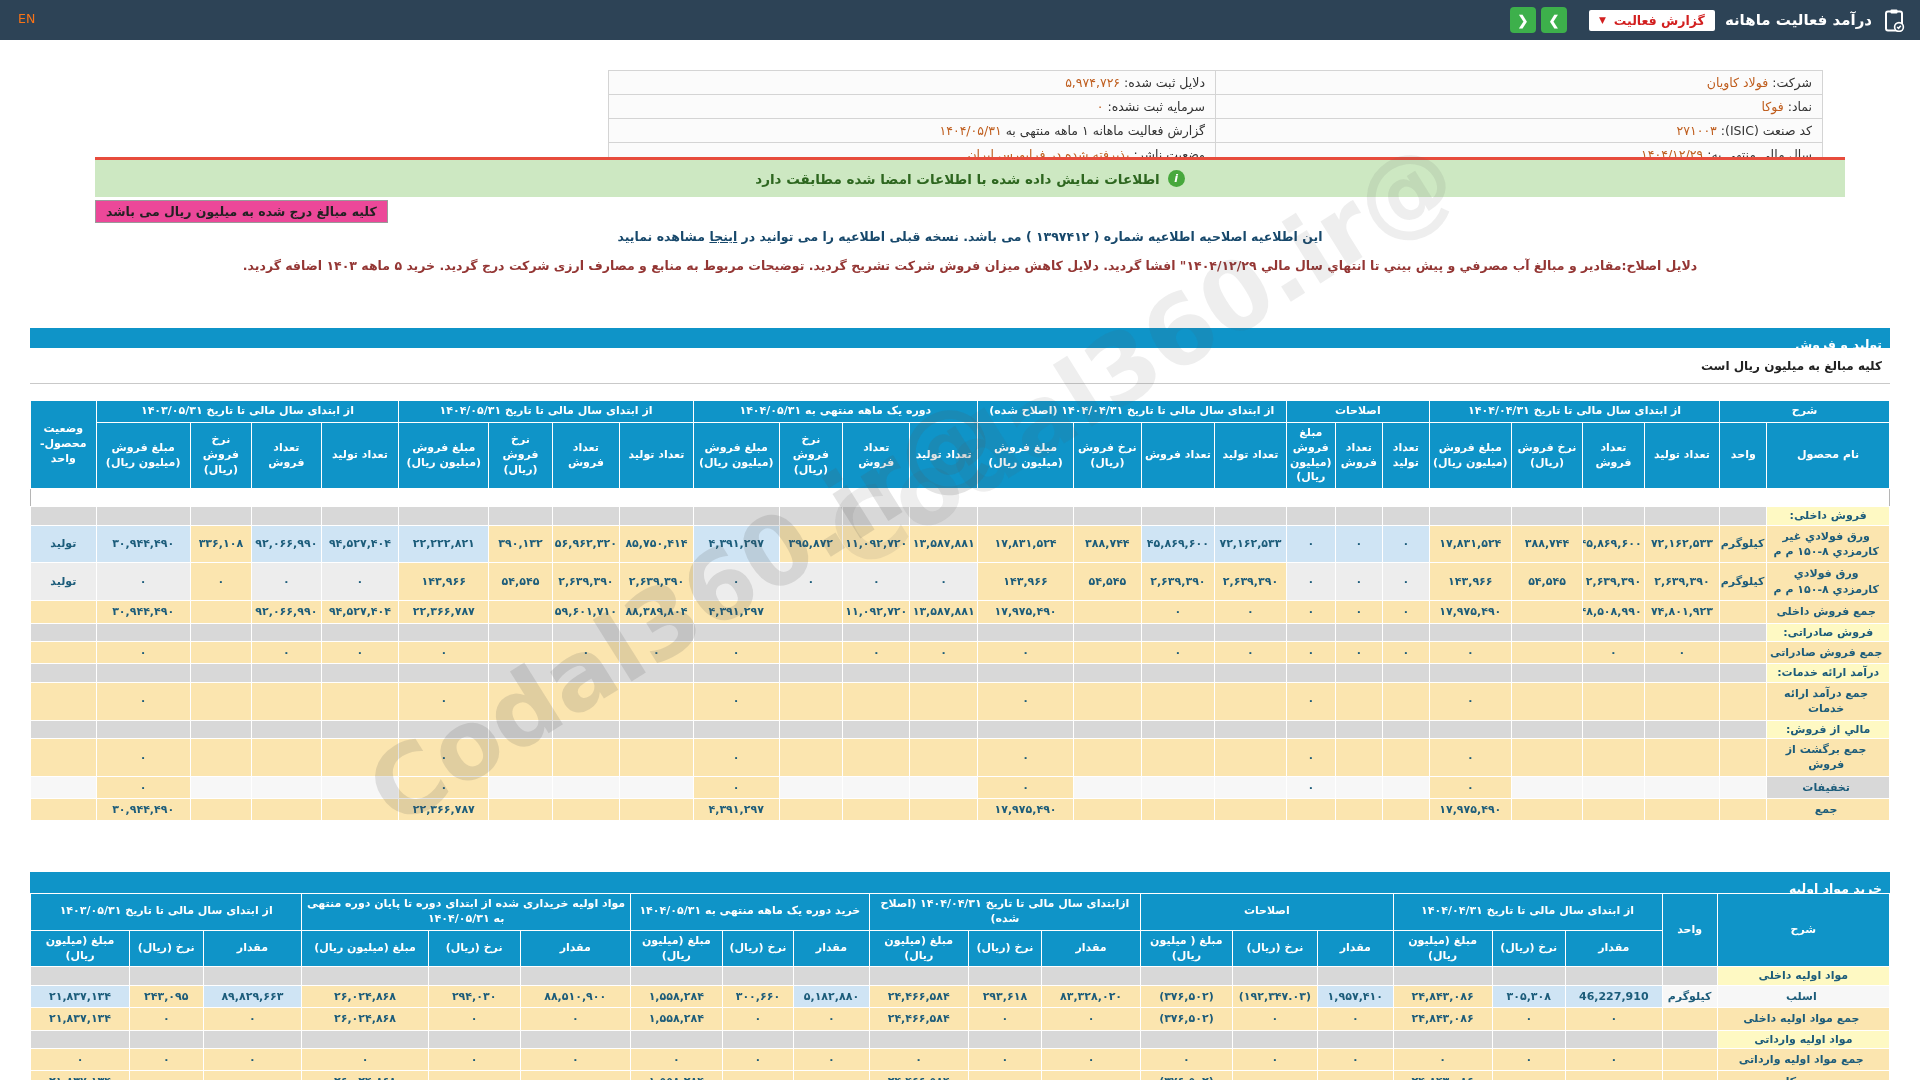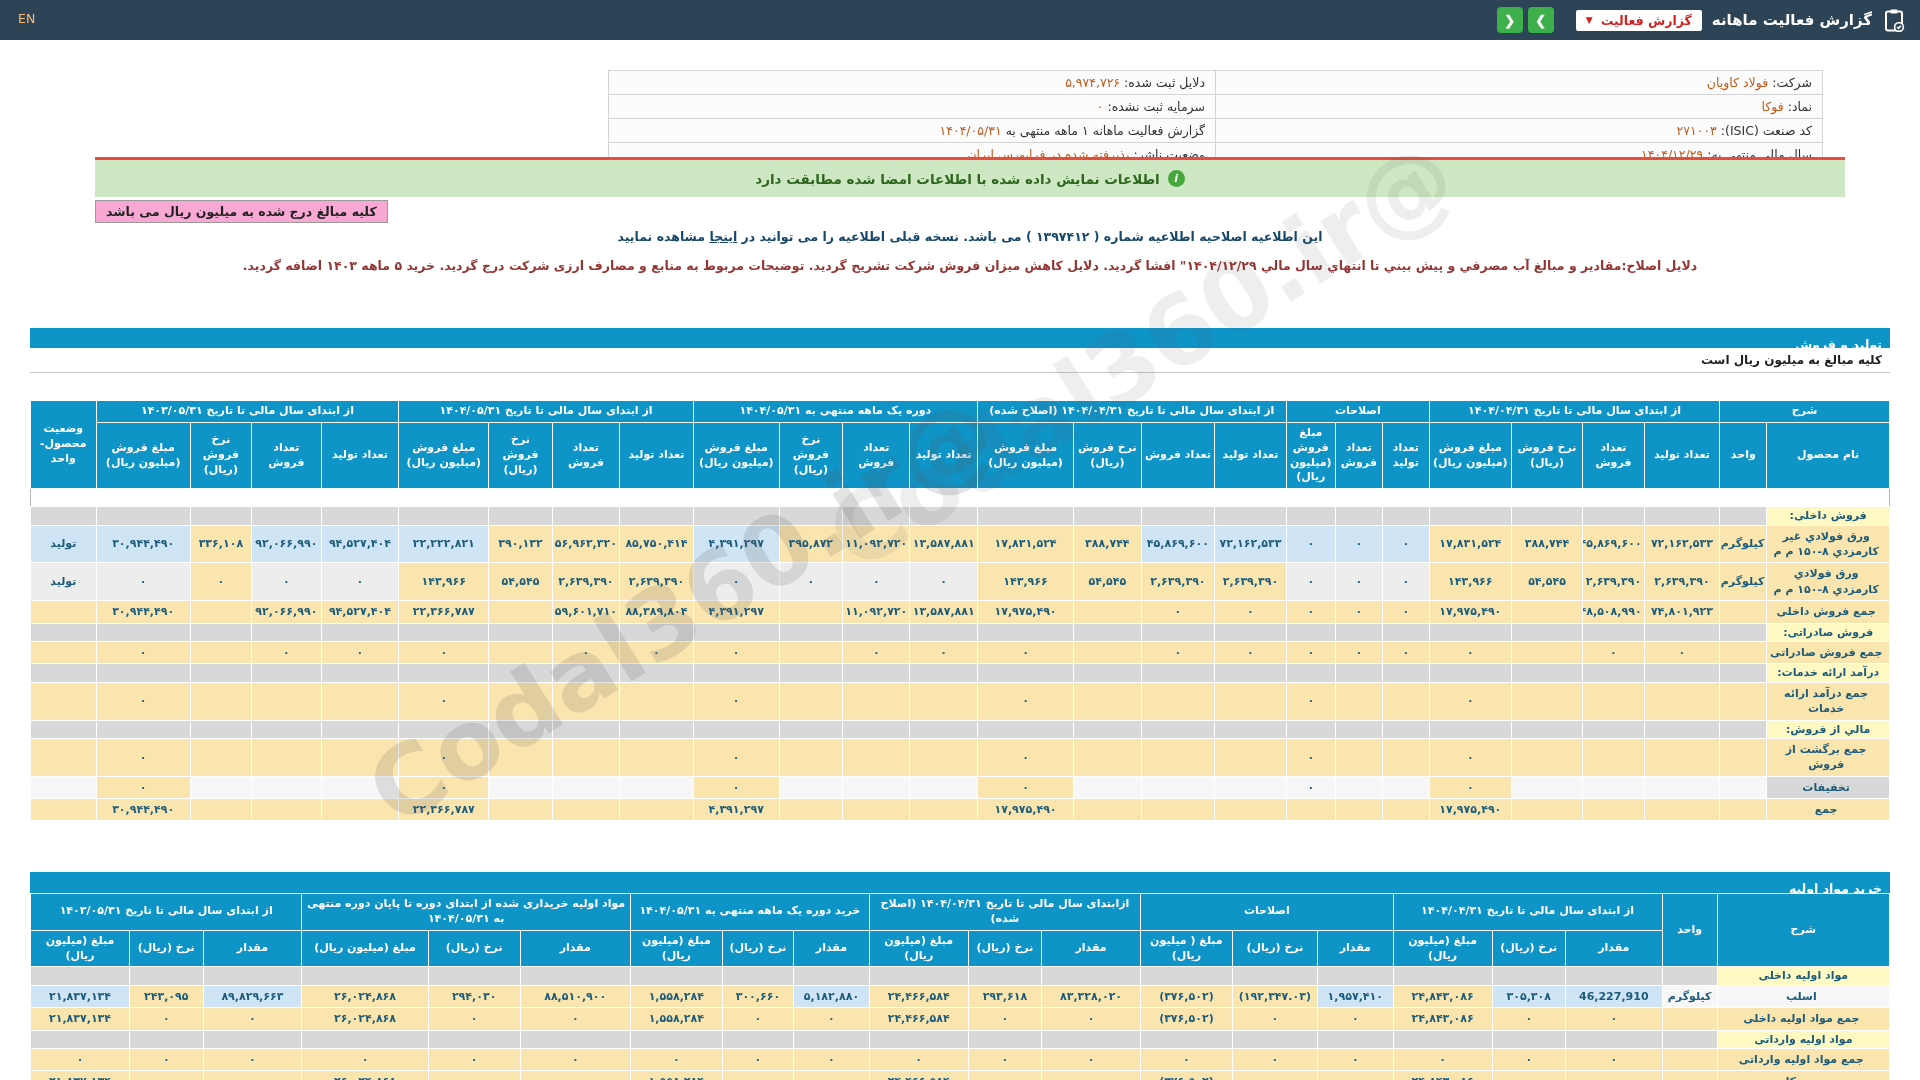--- a/index.html
+++ b/index.html
@@ -11,44 +11,44 @@
   .topbar{position:absolute;top:0;left:0;width:1920px;height:40px;background:#2d4356;
     display:flex;align-items:center;justify-content:flex-start;padding:0 14px;box-sizing:border-box;gap:10px;}
   .topbar .title{color:#fff;font-size:15px;font-weight:bold;}
   .clip-icon{width:24px;height:24px;display:inline-block;}
   .dropdown{background:#fff;border-radius:2px;padding:3px 10px;display:flex;align-items:center;gap:8px;cursor:pointer;}
   .dropdown .dd-label{color:#d21f1f;font-size:12.5px;font-weight:bold;}
   .dropdown .caret{color:#d21f1f;font-size:9px;}
   .navbtn{width:26px;height:26px;border-radius:4px;background:#3db04b;border:none;color:#fff;
     font-size:13px;font-weight:bold;display:flex;align-items:center;justify-content:center;cursor:pointer;}
   .nav-group{display:flex;gap:5px;margin-right:12px;}
-  .en-link{position:absolute;left:18px;top:11px;color:#fdba74;font-size:12.5px;cursor:pointer;font-family:"DejaVu Sans",sans-serif;}
+  .en-link{position:absolute;left:18px;top:11px;color:#f97316;font-size:12.5px;cursor:pointer;font-family:"DejaVu Sans",sans-serif;}
   
   .info-table{position:absolute;top:70px;right:97px;width:1215px;border:1px solid #c9c9c9;background:#fbfbfb;border-collapse:collapse;}
   .info-table td{border:1px solid #d4d4d4;height:21px;padding:1px 10px;font-size:12.5px;color:#333;white-space:nowrap;}
   .info-table .val{color:#bf5d1d;margin-right:4px;}
   
   .redline{position:absolute;top:157px;right:75px;width:1750px;height:3px;background:#e74c3c;}
   .banner{position:absolute;top:160px;right:75px;width:1750px;height:37px;background:#cde8c2;
     display:flex;align-items:center;justify-content:center;gap:8px;}
   .banner .txt{color:#2d661f;font-size:13.5px;font-weight:bold;}
   .info-i{width:17px;height:17px;border-radius:50%;background:#47a83c;color:#fff;font-size:11px;font-weight:bold;
     display:inline-flex;align-items:center;justify-content:center;font-style:italic;}
-  .amounts-box{position:absolute;top:200px;left:95px;border:1px solid #9a9a9a;background:#f9a8d4;
+  .amounts-box{position:absolute;top:200px;left:95px;border:1px solid #9a9a9a;background:#ec4899;
     padding:3px 10px;font-size:12.5px;font-weight:bold;color:#222;}
   .notice1{position:absolute;top:229px;right:75px;width:1750px;text-align:center;font-size:12.5px;
     color:#17486b;font-weight:600;}
   .notice1 a{color:#17486b;font-weight:bold;text-decoration:underline;cursor:pointer;}
   .notice2{position:absolute;top:258px;right:75px;width:1750px;text-align:center;font-size:12.5px;
     color:#943634;font-weight:bold;}
   
   .secbar{position:absolute;right:30px;width:1860px;height:32px;background:#0f94c8;color:#fff;
     font-size:12.5px;font-weight:bold;display:flex;align-items:center;padding:0 8px;box-sizing:border-box;}
   .secbar.t1{top:328px;}
-  .note-row{position:absolute;top:348px;right:30px;width:1860px;height:25px;background:#fff;
+  .note-row{position:absolute;top:348px;right:30px;width:1860px;height:36px;background:#fff;
     border-bottom:1px solid #c9c9c9;display:flex;align-items:center;padding:0 8px;box-sizing:border-box;
     font-size:12px;font-weight:bold;color:#222;}
   .secbar.t2{top:872px;}
   
   .tbl-wrap{position:absolute;right:30px;width:1860px;}
   .tbl-wrap.t1{top:400px;}
   .tbl-wrap.t2{top:893px;}
   table.data{width:100%;border-collapse:collapse;table-layout:fixed;border:1px solid #b5b5b5;}
   table.data th,table.data td{border:1px solid #fff;padding:3px 2px;text-align:center;overflow:hidden;}
   table.data thead th{background:#0f94c8;color:#fff;font-weight:bold;font-size:11px;line-height:1.35;}
@@ -74,21 +74,21 @@
 
 <div class="topbar">
   <span class="clip-icon">
     <svg viewBox="0 0 24 24" width="24" height="24">
       <rect x="4" y="3.5" width="16" height="19" rx="2" fill="none" stroke="#ffffff" stroke-width="2"></rect>
       <rect x="8.5" y="1.5" width="7" height="4" rx="1" fill="#ffffff"></rect>
       <circle cx="17" cy="19" r="4.4" fill="#2d4356" stroke="#ffffff" stroke-width="1.6"></circle>
       <path d="M15.2 19l1.3 1.3 2.3-2.6" fill="none" stroke="#ffffff" stroke-width="1.6"></path>
     </svg>
   </span>
-  <span class="title">گزارش فعالیت ماهانه</span>
+  <span class="title">درآمد فعالیت ماهانه</span>
   <div class="dropdown">
     <span class="dd-label">گزارش فعالیت</span>
     <span class="caret">▼</span>
   </div>
   <div class="nav-group">
     <button class="navbtn">❯</button>
     <button class="navbtn">❮</button>
   </div>
   <span class="en-link">EN</span>
 </div>

